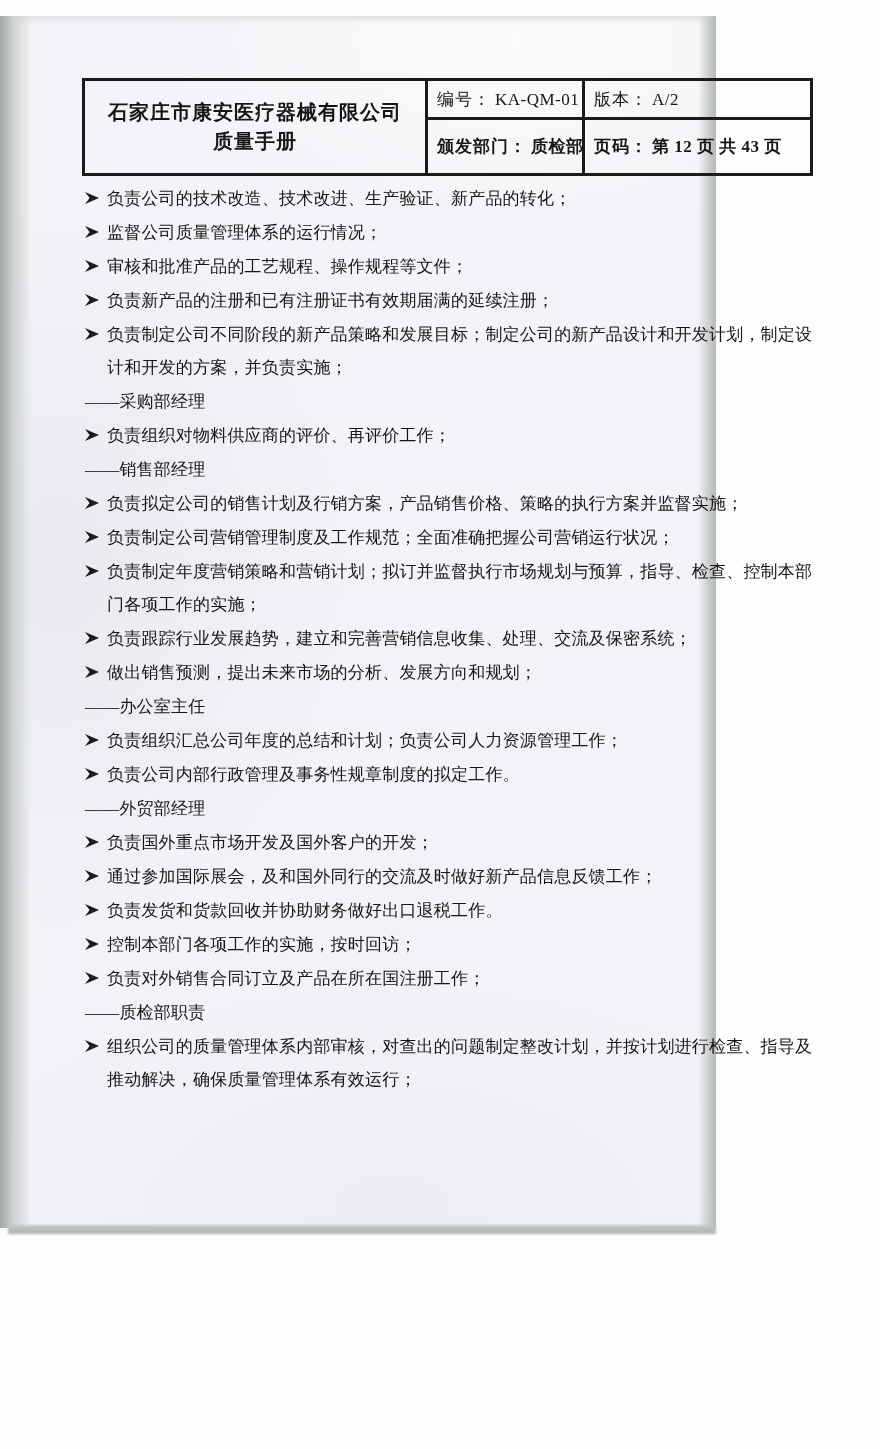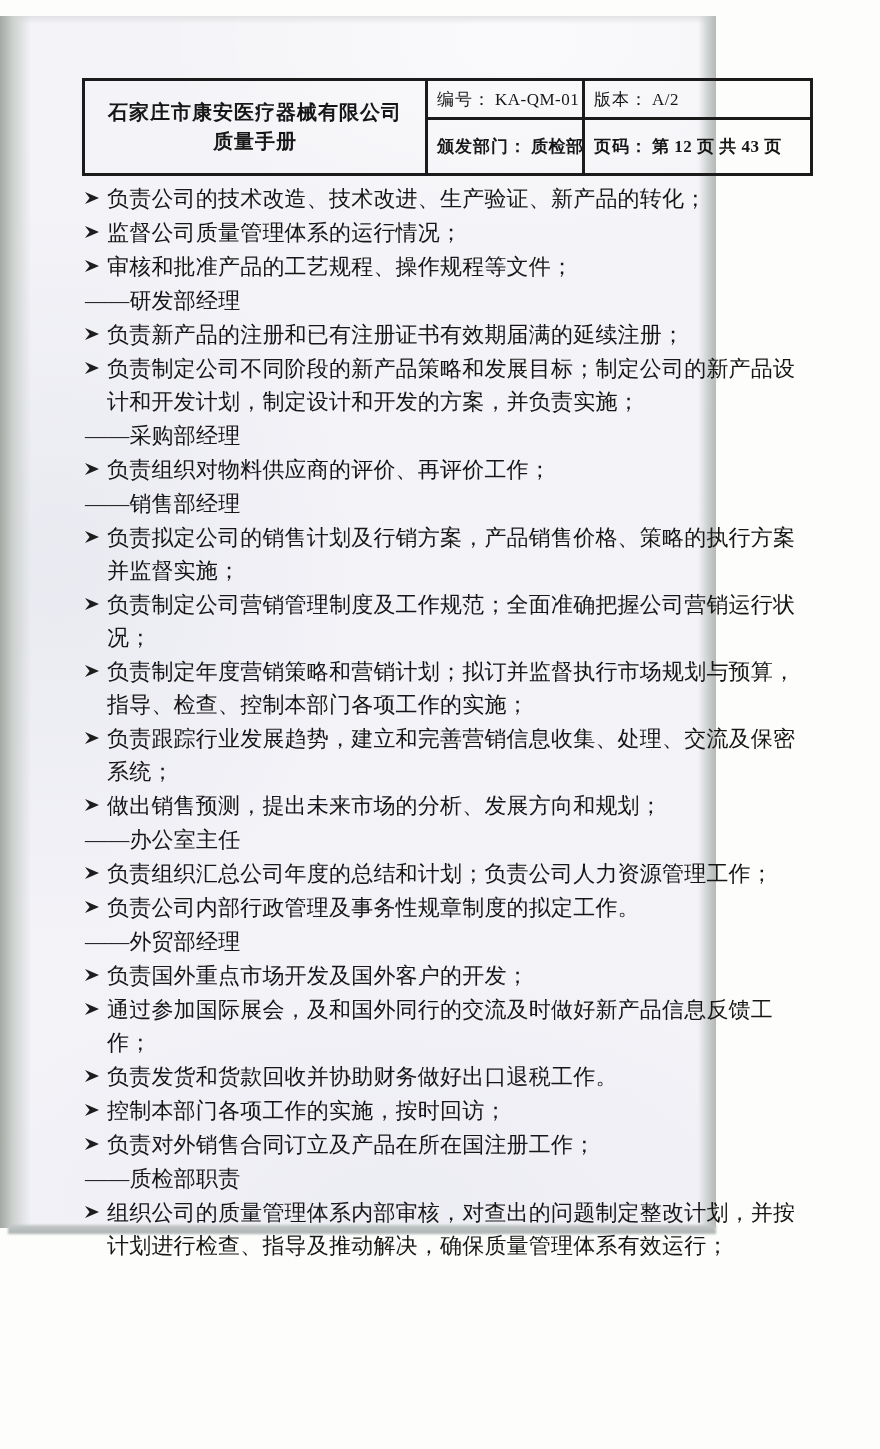--- a/index.html
+++ b/index.html
@@ -55,21 +55,21 @@
     text-align:center;padding:0;
     font-family:"Liberation Sans","DejaVu Sans",sans-serif;
     font-weight:bold;font-size:20px;line-height:29px;letter-spacing:1px;
   }
   .meta-label{letter-spacing:1px;text-align:center;}
   .meta-value{padding-left:4px;}
   
   .doc-body{
     position:absolute;left:0;top:166px;width:880px;
     padding:0 65px 0 85px;box-sizing:border-box;
-    font-size:22px;line-height:33px;
+    font-size:17px;line-height:33px;
   }
   .item{display:flex;margin:0 0 1px 0;}
   .item .marker{
     flex:none;width:22px;padding-top:9px;
   }
   .item .marker svg{display:block;}
   .item .text{flex:1;letter-spacing:.2px;}
   .item.heading .text{letter-spacing:.2px;}
 </style>
 </head>
@@ -129,23 +129,20 @@
     <span class="text">监督公司质量管理体系的运行情况；</span>
   </div>
       <div class="item bullet">
     <span class="marker">
       <svg width="15" height="14" viewBox="0 0 15 14" aria-hidden="true">
         <polygon points="0,1 14,7 0,13 4.6,7" fill="#1d1d1d"></polygon>
       </svg>
     </span>
     <span class="text">审核和批准产品的工艺规程、操作规程等文件；</span>
   </div>
-      <div class="item heading">
-    <span class="text">——研发部经理</span>
-  </div>
       <div class="item bullet">
     <span class="marker">
       <svg width="15" height="14" viewBox="0 0 15 14" aria-hidden="true">
         <polygon points="0,1 14,7 0,13 4.6,7" fill="#1d1d1d"></polygon>
       </svg>
     </span>
     <span class="text">负责新产品的注册和已有注册证书有效期届满的延续注册；</span>
   </div>
       <div class="item bullet">
     <span class="marker">

